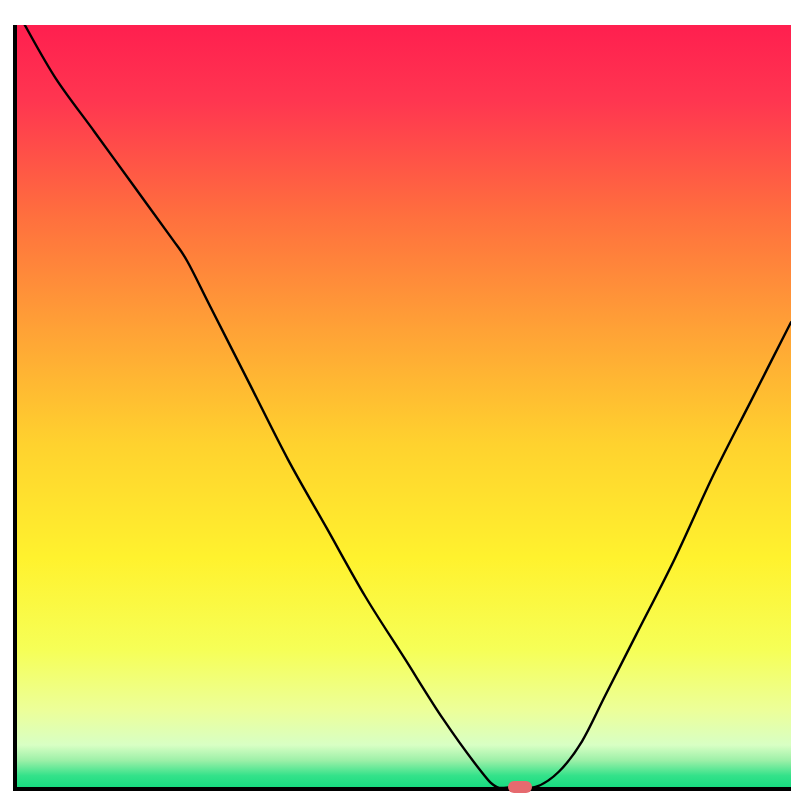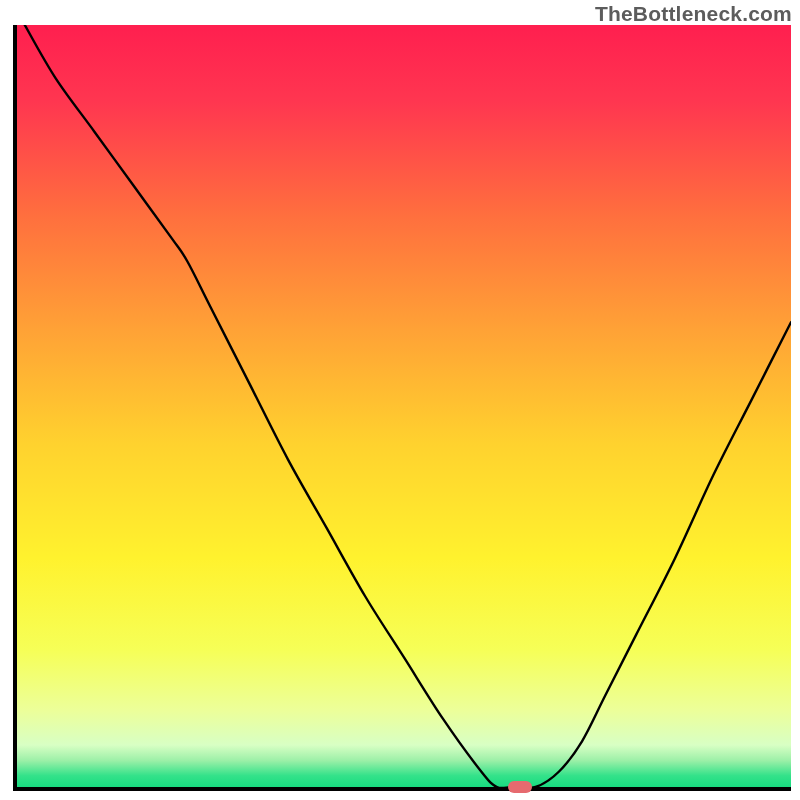--- a/index.html
+++ b/index.html
@@ -50,21 +50,20 @@
     position: absolute;
     border-radius: 9px;
     z-index: 3;
   }
 </style>
 </head>
 <body>
 
 <div class="chart-container">
 
-  <div class="watermark">TheBottleneck.com</div>
 
   <div class="plot-frame">
 
     <svg class="gradient-bg" viewBox="0 0 774 762" preserveAspectRatio="none">
       <defs>
         <linearGradient id="bg-grad" x1="0" y1="0" x2="0" y2="1">
             <stop offset="0.00%" stop-color="#ff1f4f"></stop>
             <stop offset="10.00%" stop-color="#ff3650"></stop>
             <stop offset="25.00%" stop-color="#ff6f3e"></stop>
             <stop offset="40.00%" stop-color="#ffa236"></stop>

